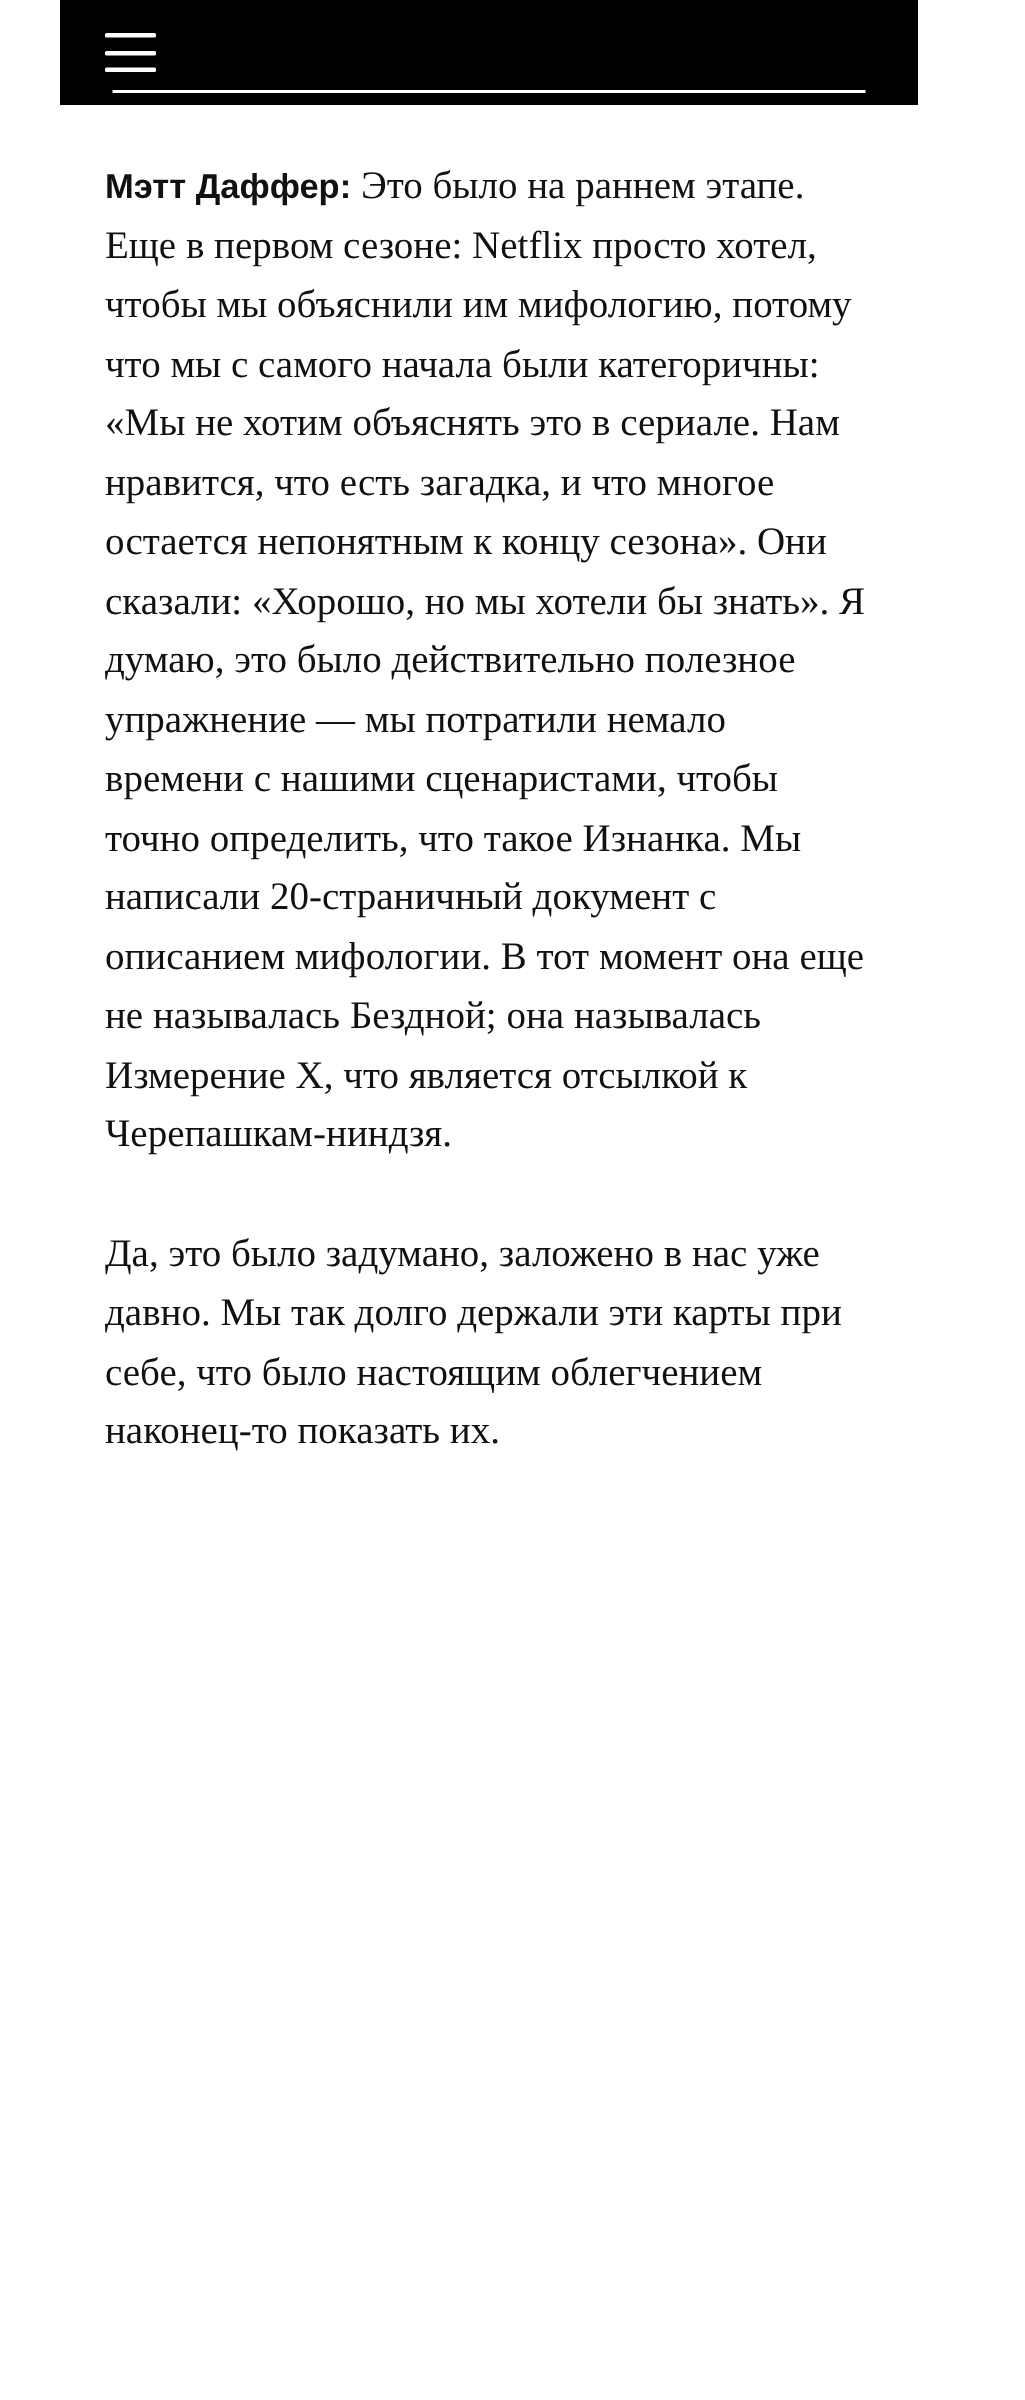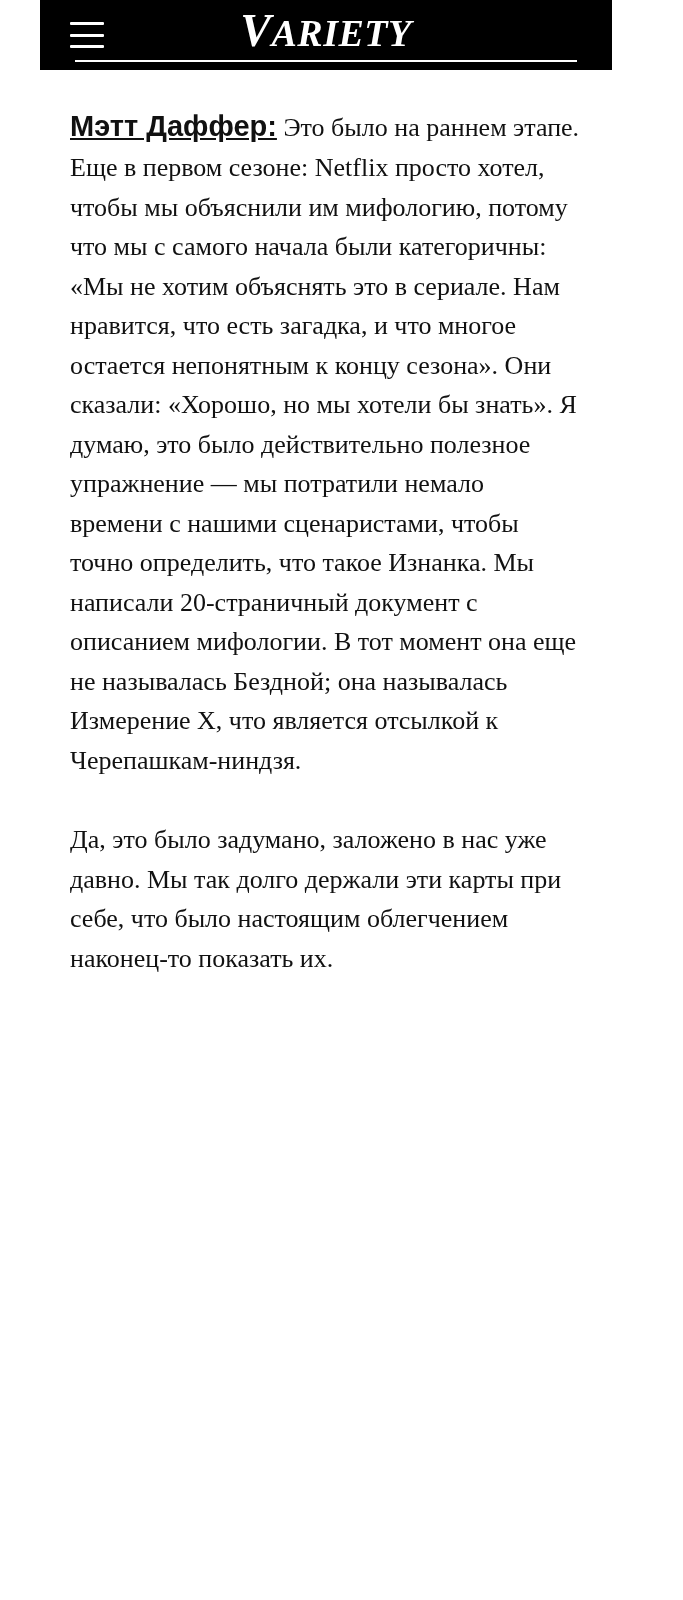--- a/index.html
+++ b/index.html
@@ -126,36 +126,34 @@
     color: #111111;
     margin: 0 0 40px 0;
   }
   .para:last-child {
     margin-bottom: 0;
   }
 
   .speaker {
     font-family: "Liberation Sans", sans-serif;
     font-weight: bold;
-    font-size: 29px;
-    text-decoration: underline;
+    font-size: 23px;
   }
 </style>
 </head>
 <body>
 
 <div class="page">
 
   <div class="header">
     <div class="hamburger">
       <span></span>
       <span></span>
       <span></span>
     </div>
-    <div class="logo"><span class="big">V</span><span>ARIETY</span></div>
     <div class="header-underline"></div>
   </div>
 
 
   <div class="article">
 
 
     <p class="para"><span class="speaker">Мэтт Даффер:</span><span> Это было на раннем этапе. Еще в первом сезоне: Netflix просто хотел, чтобы мы объяснили им мифологию, потому что мы с самого начала были категоричны: «Мы не хотим объяснять это в сериале. Нам нравится, что есть загадка, и что многое остается непонятным к концу сезона». Они сказали: «Хорошо, но мы хотели бы знать». Я думаю, это было действительно полезное упражнение — мы потратили немало времени с нашими сценаристами, чтобы точно определить, что такое Изнанка. Мы написали 20-страничный документ с описанием мифологии. В тот момент она еще не называлась Бездной; она называлась Измерение X, что является отсылкой к Черепашкам-ниндзя.</span></p>
 
     <p class="para"><span>Да, это было задумано, заложено в нас уже давно. Мы так долго держали эти карты при себе, что было настоящим облегчением наконец-то показать их.</span></p>

